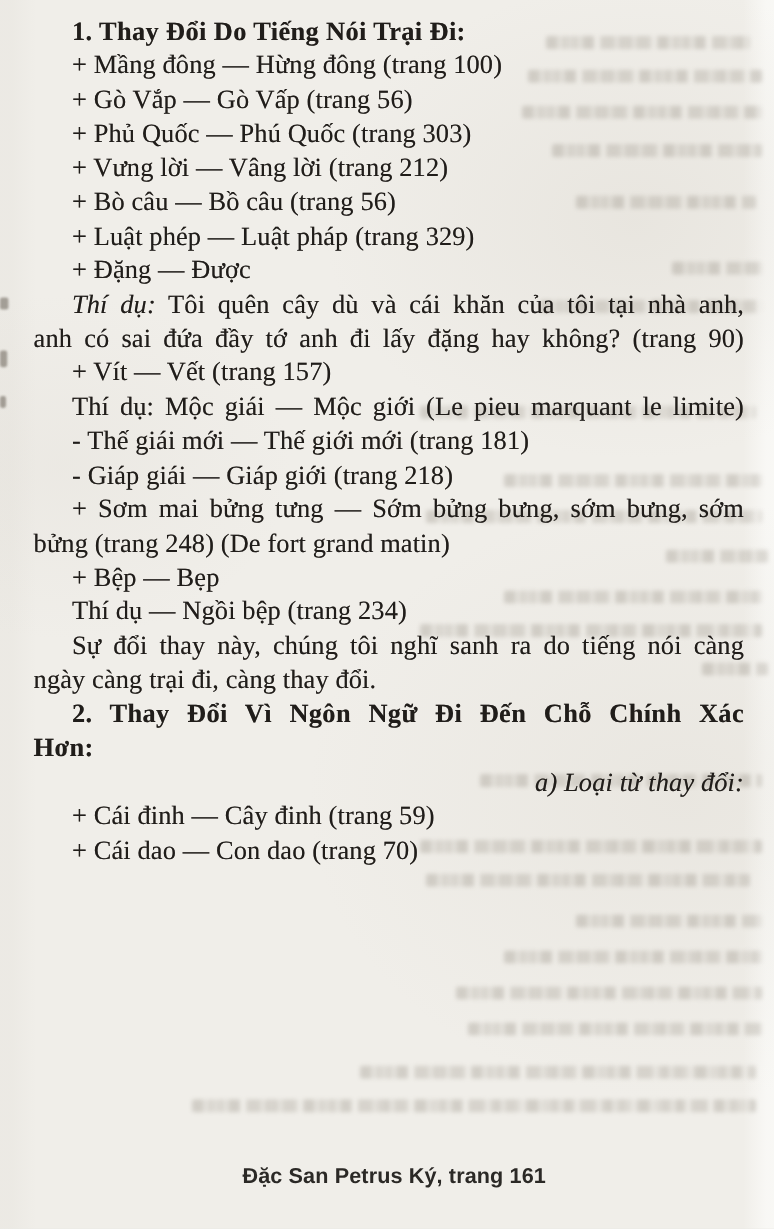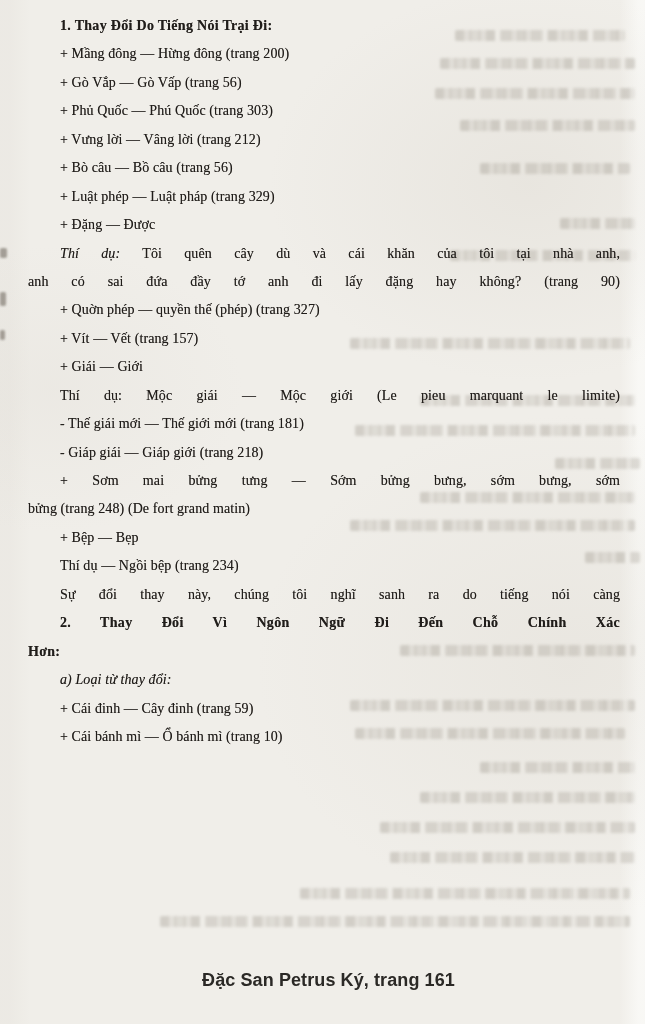--- a/index.html
+++ b/index.html
@@ -10,27 +10,27 @@
     background-image:
       radial-gradient(ellipse 420px 320px at 82% 18%, rgba(205,199,188,.22), transparent 62%),
       radial-gradient(ellipse 520px 420px at 88% 65%, rgba(206,200,189,.20), transparent 60%),
       radial-gradient(ellipse 320px 240px at 8% 38%, rgba(212,207,199,.16), transparent 60%),
       linear-gradient(90deg, rgba(200,195,186,.10) 0 10px, transparent 30px 96%, rgba(252,252,250,.7) 99%);
     font-family:"Liberation Serif","DejaVu Serif",serif;
     color:#201d1a;
   }
   .textcol{position:absolute;top:12px;left:28px;width:592px;}
   .line{
-    height:28.45px;line-height:28.45px;font-size:14px;
+    height:28.45px;line-height:28.45px;font-size:22px;
     white-space:nowrap;letter-spacing:.1px;
     text-shadow:0 0 .5px rgba(32,28,24,.55);
   }
   .indent{padding-left:32px;}
   .bold{font-weight:bold;letter-spacing:.3px;}
-  .italic{font-style:italic;}
+  .italic{font-style:italic;text-align:right;}
   .justify{white-space:normal;text-align:justify;text-align-last:justify;}
   .it{font-style:italic;}
   .footer{
     position:absolute;top:970px;left:0;width:645px;height:26px;
     text-align:center;font-family:"Liberation Sans","DejaVu Sans",sans-serif;
     font-size:18px;font-weight:700;color:#2b2926;letter-spacing:.1px;
     transform:translateX(6px);
   }
   
   .ghost{
@@ -71,41 +71,40 @@
     <div class="ghost" style="left:390px;top:852px;width:245px;"></div>
     <div class="ghost" style="left:300px;top:888px;width:330px;"></div>
     <div class="ghost" style="left:160px;top:916px;width:470px;"></div>
     <div class="mark" style="left:0;top:248px;width:7px;height:10px;"></div>
     <div class="mark" style="left:0;top:292px;width:6px;height:14px;"></div>
     <div class="mark" style="left:0;top:330px;width:5px;height:10px;"></div>
   </div>
 
   <div class="textcol">
     <div class="line indent bold">1. Thay Đổi Do Tiếng Nói Trại Đi:</div>
-    <div class="line indent">+ Mầng đông — Hừng đông (trang 200)</div>
+    <div class="line indent">+ Mầng đông — Hừng đông (trang 100)</div>
     <div class="line indent">+ Gò Vắp — Gò Vấp (trang 56)</div>
     <div class="line indent">+ Phủ Quốc — Phú Quốc (trang 303)</div>
     <div class="line indent">+ Vưng lời — Vâng lời (trang 212)</div>
     <div class="line indent">+ Bò câu — Bồ câu (trang 56)</div>
     <div class="line indent">+ Luật phép — Luật pháp (trang 329)</div>
     <div class="line indent">+ Đặng — Được</div>
     <div class="line indent justify"><span class="it">Thí dụ:</span><span> Tôi quên cây dù và cái khăn của tôi tại nhà anh,</span></div>
     <div class="line justify">anh có sai đứa đầy tớ anh đi lấy đặng hay không? (trang 90)</div>
-    <div class="line indent">+ Quờn phép — quyền thế (phép) (trang 327)</div>
     <div class="line indent">+ Vít — Vết (trang 157)</div>
-    <div class="line indent">+ Giái — Giới</div>
     <div class="line indent justify">Thí dụ: Mộc giái — Mộc giới (Le pieu marquant le limite)</div>
     <div class="line indent">- Thế giái mới — Thế giới mới (trang 181)</div>
     <div class="line indent">- Giáp giái — Giáp giới (trang 218)</div>
     <div class="line indent justify">+ Sơm mai bửng tưng — Sớm bửng bưng, sớm bưng, sớm</div>
     <div class="line">bửng (trang 248) (De fort grand matin)</div>
     <div class="line indent">+ Bệp — Bẹp</div>
     <div class="line indent">Thí dụ — Ngồi bệp (trang 234)</div>
     <div class="line indent justify">Sự đổi thay này, chúng tôi nghĩ sanh ra do tiếng nói càng</div>
+    <div class="line">ngày càng trại đi, càng thay đổi.</div>
     <div class="line indent bold justify">2. Thay Đổi Vì Ngôn Ngữ Đi Đến Chỗ Chính Xác</div>
     <div class="line bold">Hơn:</div>
     <div class="line indent italic">a) Loại từ thay đổi:</div>
     <div class="line indent">+ Cái đinh — Cây đinh (trang 59)</div>
-    <div class="line indent">+ Cái bánh mì — Ổ bánh mì (trang 10)</div>
+    <div class="line indent">+ Cái dao — Con dao (trang 70)</div>
   </div>
 
   <div class="footer">Đặc San Petrus Ký, trang 161</div>
 </div>
 
 </body></html>

